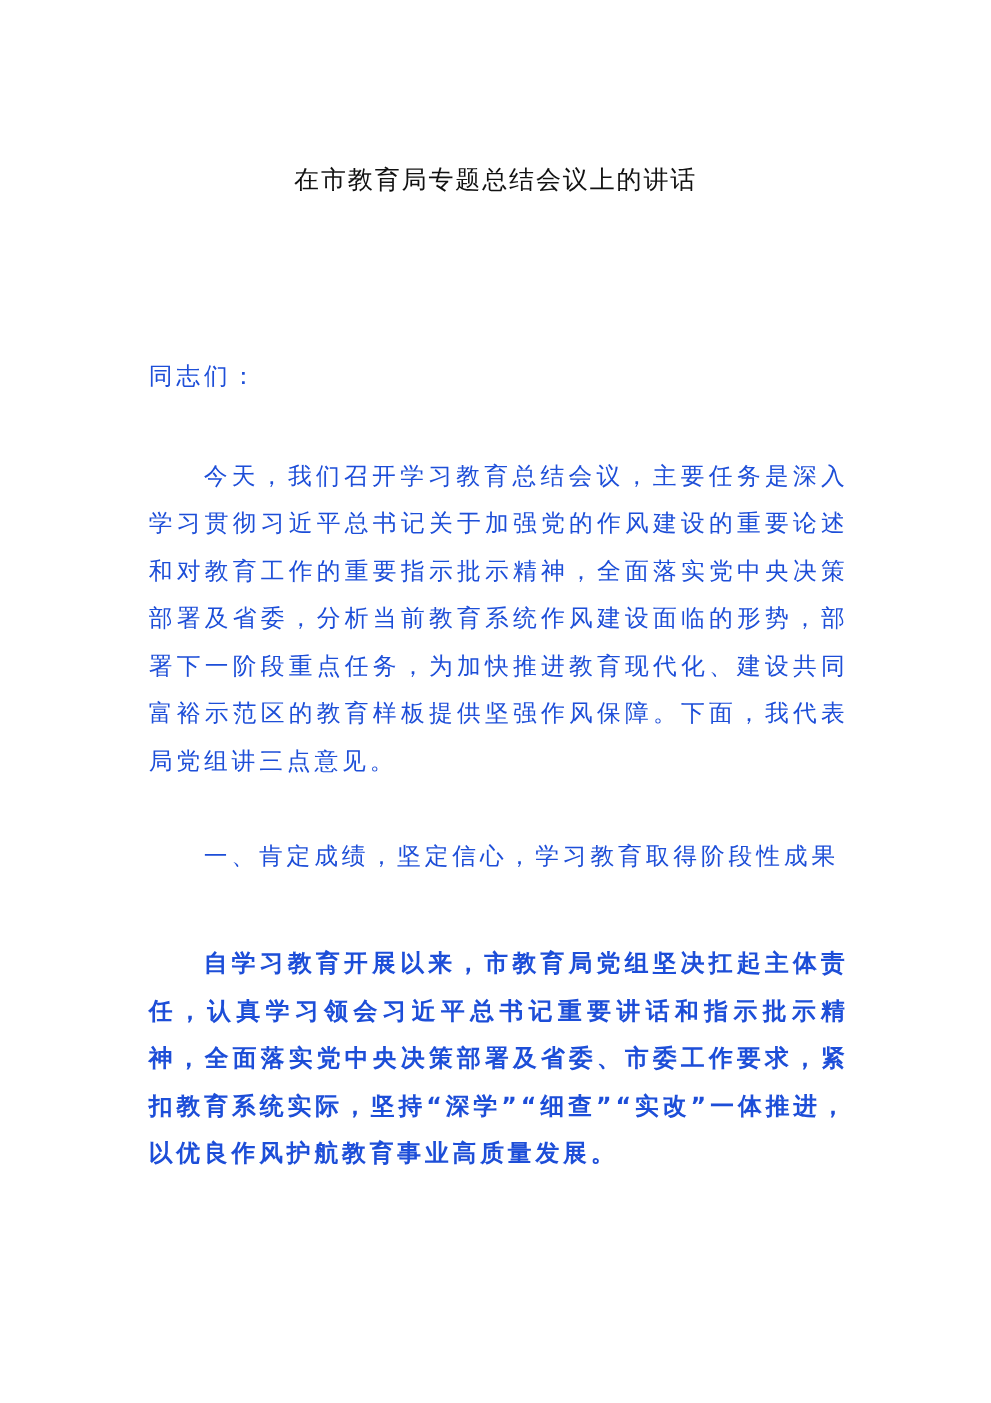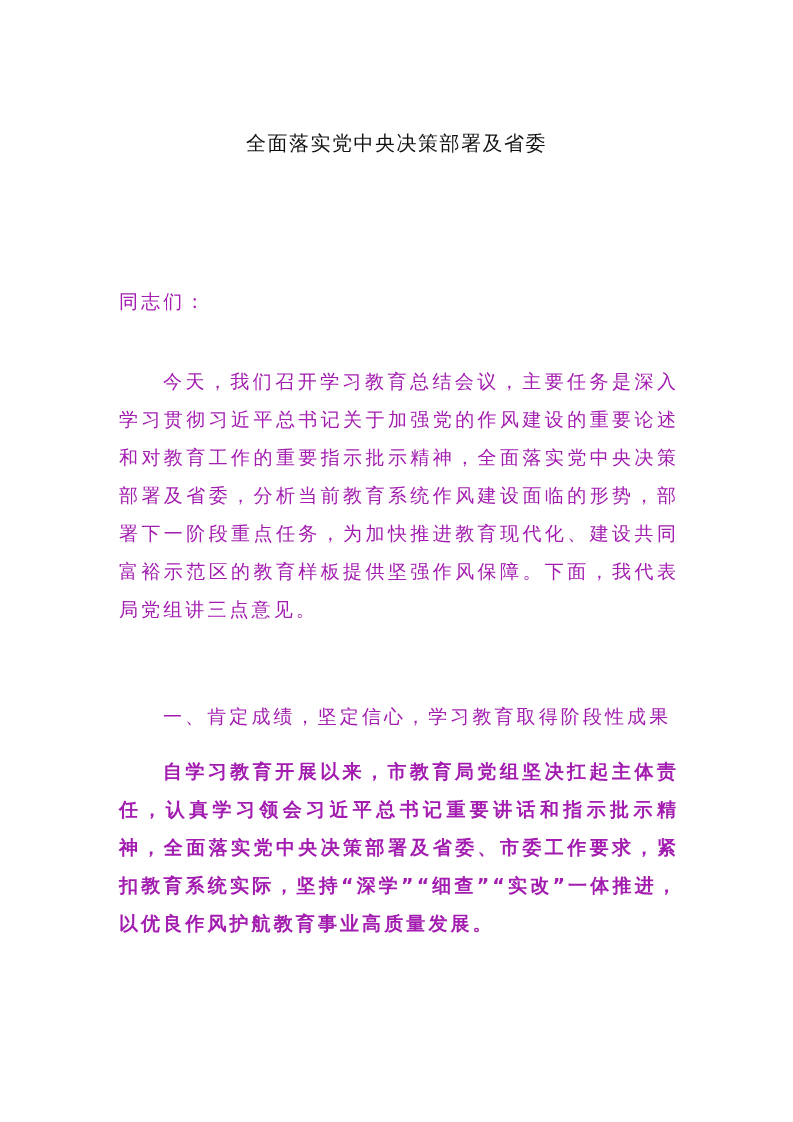--- a/index.html
+++ b/index.html
@@ -34,34 +34,34 @@
       line-height: 28px;
       color: #111;
     }
     .body-text {
       position: absolute;
       left: 119px;
       width: 560px;
       font-size: 19px;
       line-height: 38px;
       letter-spacing: 3.1px;
-      color: #a21caf;
+      color: #1d4ed8;
       margin: 0;
       text-align: justify;
     }
     .salutation { top: 282px; }
     .para1 { top: 362px; text-indent: 44px; }
-    .heading1 { top: 666px; text-indent: 44px; margin-top: 31px; }
+    .heading1 { top: 666px; text-indent: 44px; }
     .para2 { top: 752px; text-indent: 44px; font-weight: bold; }
   </style>
 </head>
 <body>
 
 <div class="page">
-  <div class="title">全面落实党中央决策部署及省委</div>
+  <div class="title">在市教育局专题总结会议上的讲话</div>
 
   <p class="body-text salutation">同志们：</p>
 
   <p class="body-text para1">今天，我们召开学习教育总结会议，主要任务是深入学习贯彻习近平总书记关于加强党的作风建设的重要论述和对教育工作的重要指示批示精神，全面落实党中央决策部署及省委，分析当前教育系统作风建设面临的形势，部署下一阶段重点任务，为加快推进教育现代化、建设共同富裕示范区的教育样板提供坚强作风保障。下面，我代表局党组讲三点意见。</p>
 
   <p class="body-text heading1">一、肯定成绩，坚定信心，学习教育取得阶段性成果</p>
 
   <p class="body-text para2">自学习教育开展以来，市教育局党组坚决扛起主体责任，认真学习领会习近平总书记重要讲话和指示批示精神，全面落实党中央决策部署及省委、市委工作要求，紧扣教育系统实际，坚持“深学”“细查”“实改”一体推进，以优良作风护航教育事业高质量发展。</p>
 </div>
 

